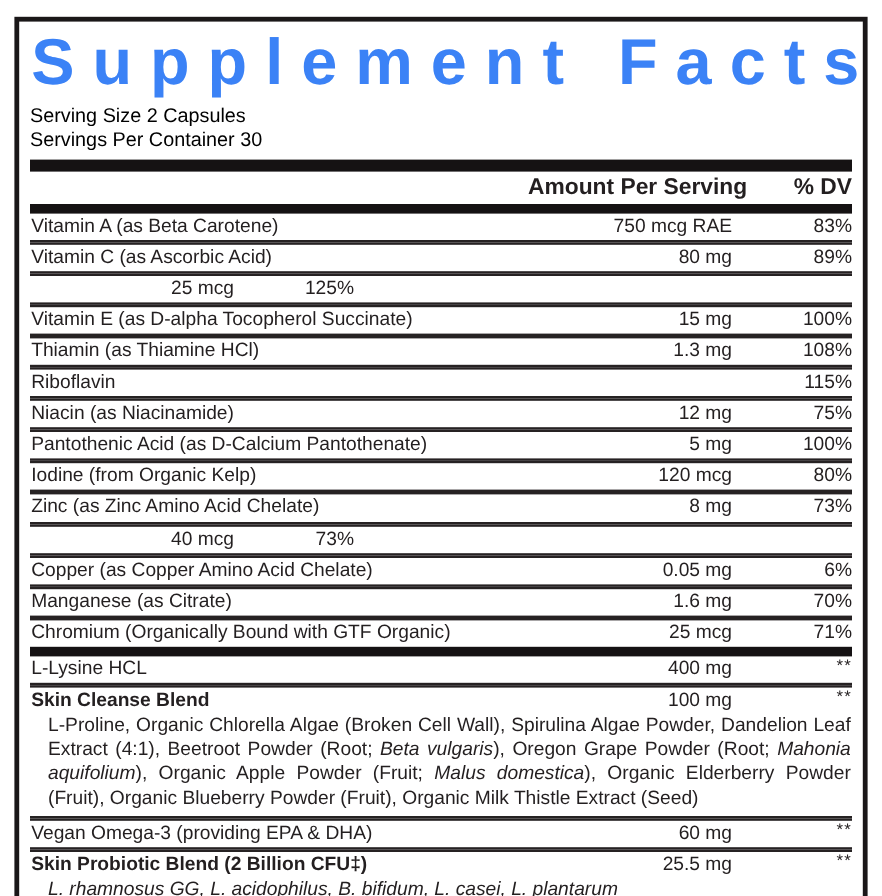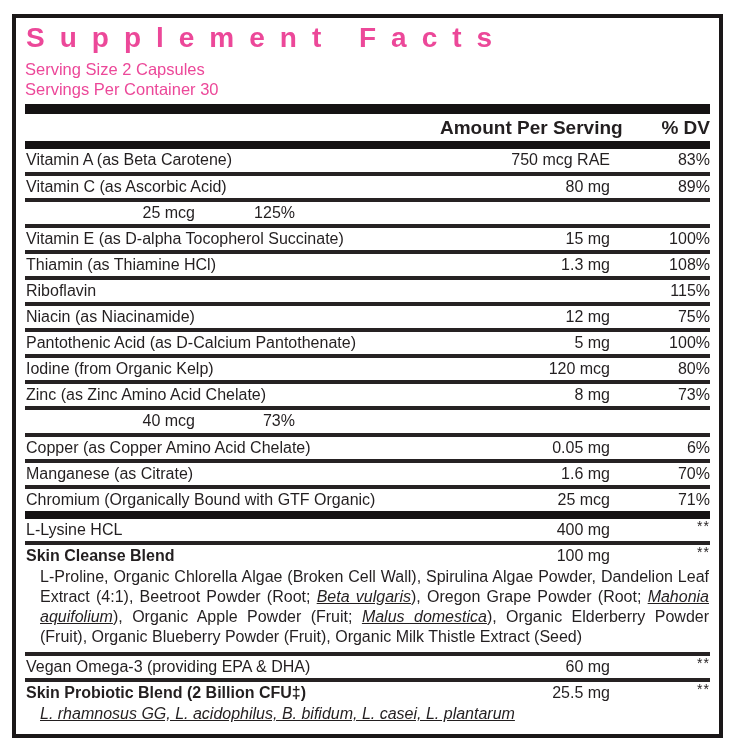--- a/index.html
+++ b/index.html
@@ -10,32 +10,32 @@
     font-family: "Liberation Sans", "DejaVu Sans", sans-serif;
     color: #231f20;
   }
   .panel {
     margin: 14px 12px 0 12px;
     border: 4px solid #1a1718;
     padding: 4px 9px 6px 9px;
     background: #ffffff;
   }
   .title {
-    font-size: 28px;
+    font-size: 54px;
     font-weight: 700;
     letter-spacing: 15px;
     line-height: 1.08;
     white-space: nowrap;
     margin: 1px 0 6px 1px;
-    color: #ec4899;
+    color: #3b82f6;
   }
   .serving-line {
     font-size: 16.5px;
     line-height: 1.22;
-    color: #ec4899;
+    color: #000000;
   }
   .bar {
     background: #151213;
     border: none;
   }
   .bar-thick { height: 10px; margin-top: 5px; }
   .bar-medium { height: 8px; }
   .hdr {
     display: flex;
     align-items: baseline;
@@ -57,21 +57,21 @@
   .dv { width: 100px; text-align: right; white-space: nowrap; }
   .dv.star { position: relative; top: -4px; font-size: 14px; letter-spacing: 1px; }
   .row.bold .n { font-weight: 700; }
   .desc {
     margin: 0;
     padding: 0 1px 4px 15px;
     font-size: 16px;
     line-height: 1.26;
     text-align: justify;
   }
-  .desc em { font-style: italic; text-decoration: underline; }
+  .desc em { font-style: italic; }
   .desc.italic-all { font-style: italic; text-align: left; }
 </style>
 </head>
 <body>
 
 <div class="panel">
   <div class="title">Supplement Facts</div>
   <div class="serving-line">Serving Size 2 Capsules</div>
   <div class="serving-line">Servings Per Container 30</div>
 

